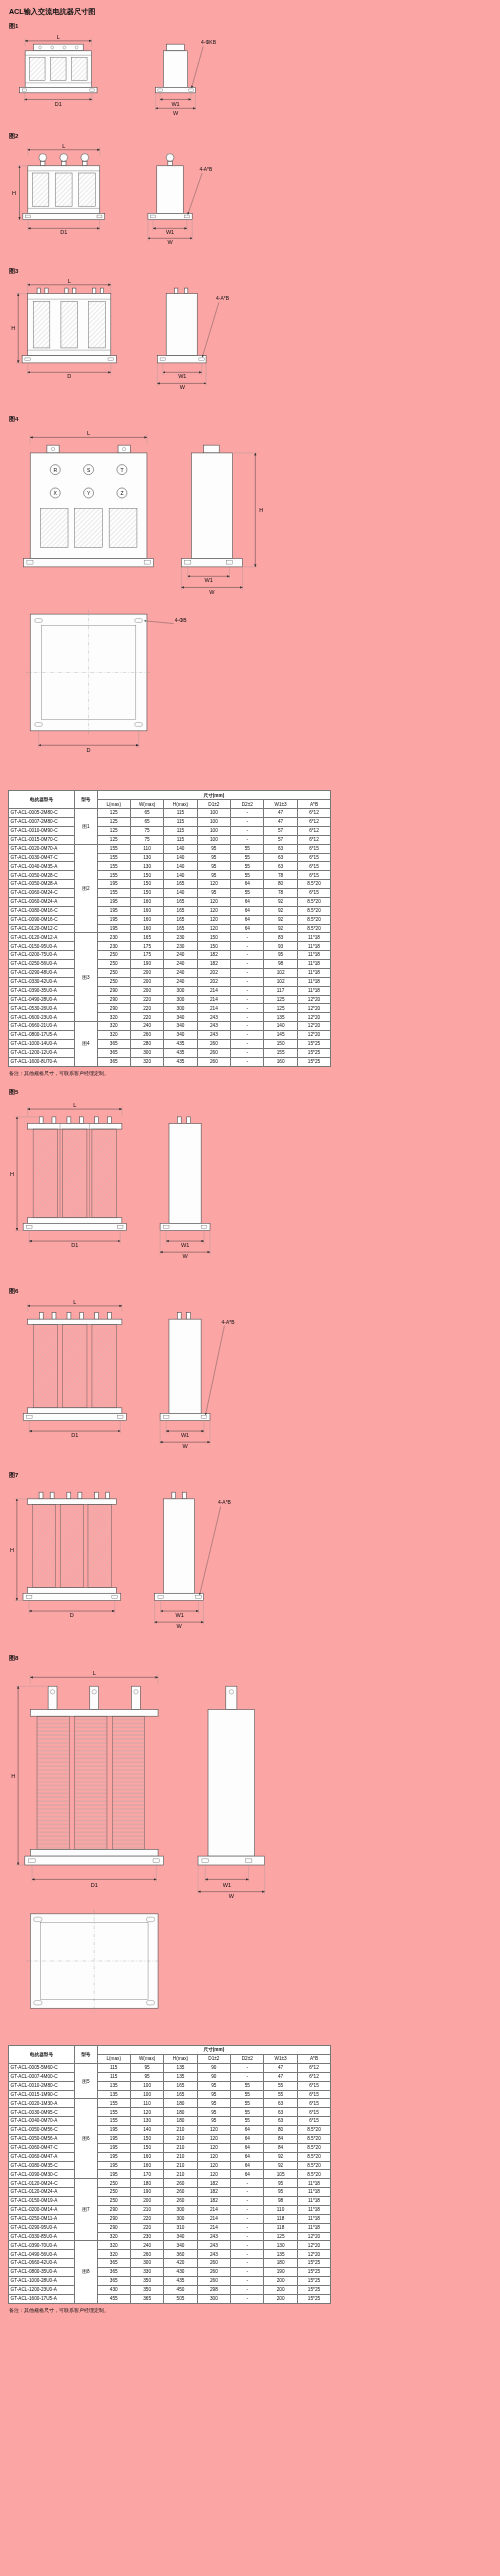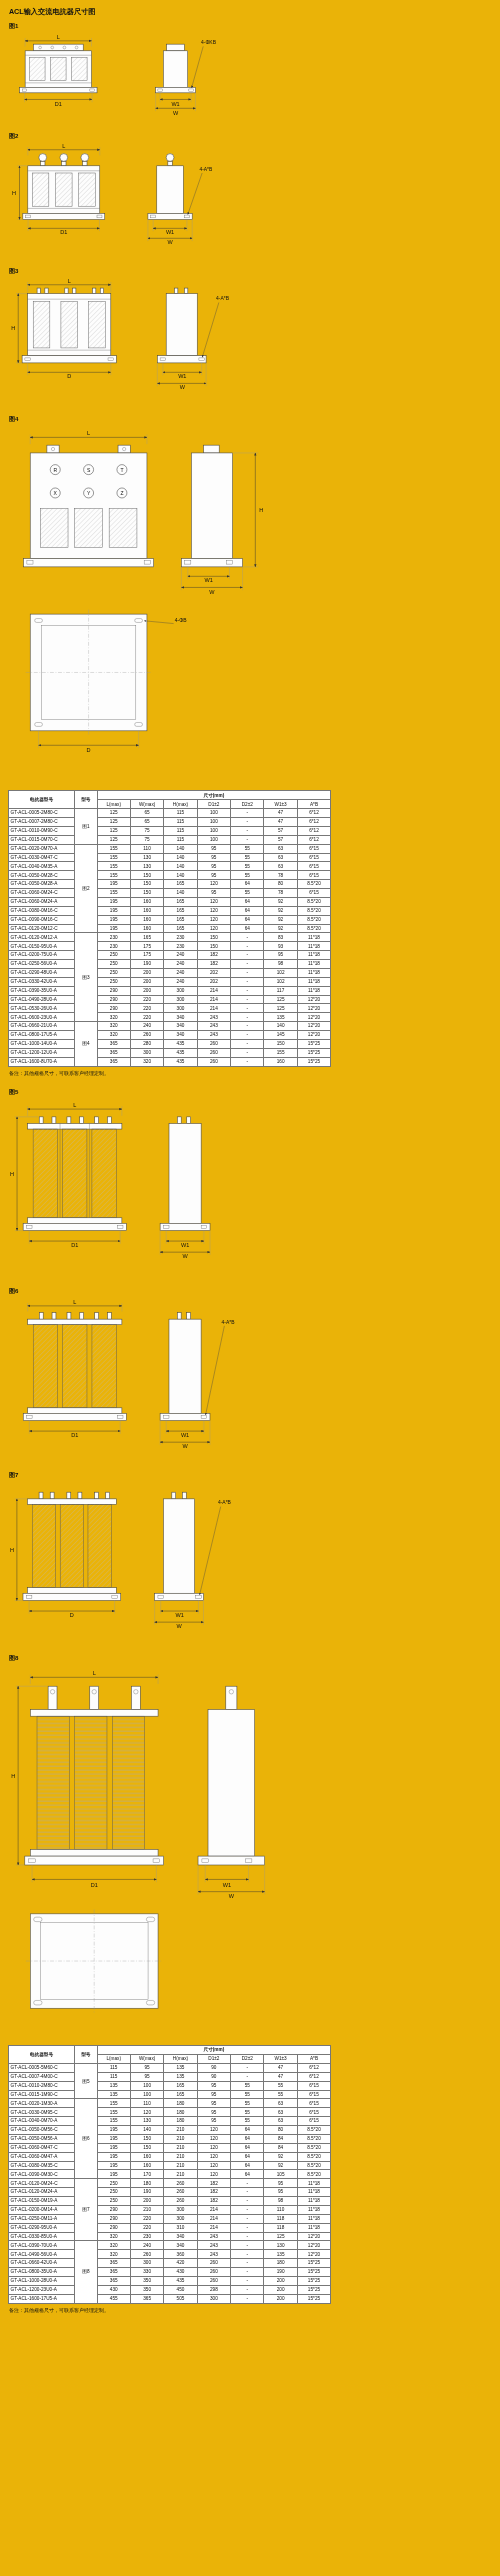--- a/index.html
+++ b/index.html
@@ -1,17 +1,17 @@
 <!DOCTYPE html>
 <html style="font-size:9px"><head>
 <meta charset="utf-8">
 <style>
   html,body{margin:0;padding:0;background:#fff;}
   body{font-family:"Liberation Sans","DejaVu Sans",sans-serif;color:#111;}
-  .page{width:500px;min-height:2576px;box-sizing:border-box;padding:6.7px 0 22px 7.8px;background:#eab308;}
+  .page{width:500px;min-height:2576px;box-sizing:border-box;padding:6.7px 0 22px 7.8px;background:#fca5a5;}
   .title{font-size:7.2px;font-weight:700;margin:0 0 4.4px 1.1px;}
   .fig-section{margin:0 0 5.6px 0;}
   .fig-label{font-size:6.1px;font-weight:700;margin:5.6px 0 1.1px 1.1px;}
   svg{display:block;}
   svg text{font-family:"Liberation Sans","DejaVu Sans",sans-serif;}
   .ol{fill:#fdfdfd;stroke:#444;stroke-width:1;}
   .coil{fill:url(#hx);stroke:#555;stroke-width:0.8;}
   .fin{fill:url(#hz);stroke:#555;stroke-width:0.8;}
   .thin{fill:none;stroke:#666;stroke-width:0.7;}
   .dim{stroke:#333;stroke-width:0.8;marker-start:url(#ar);marker-end:url(#ar);}

